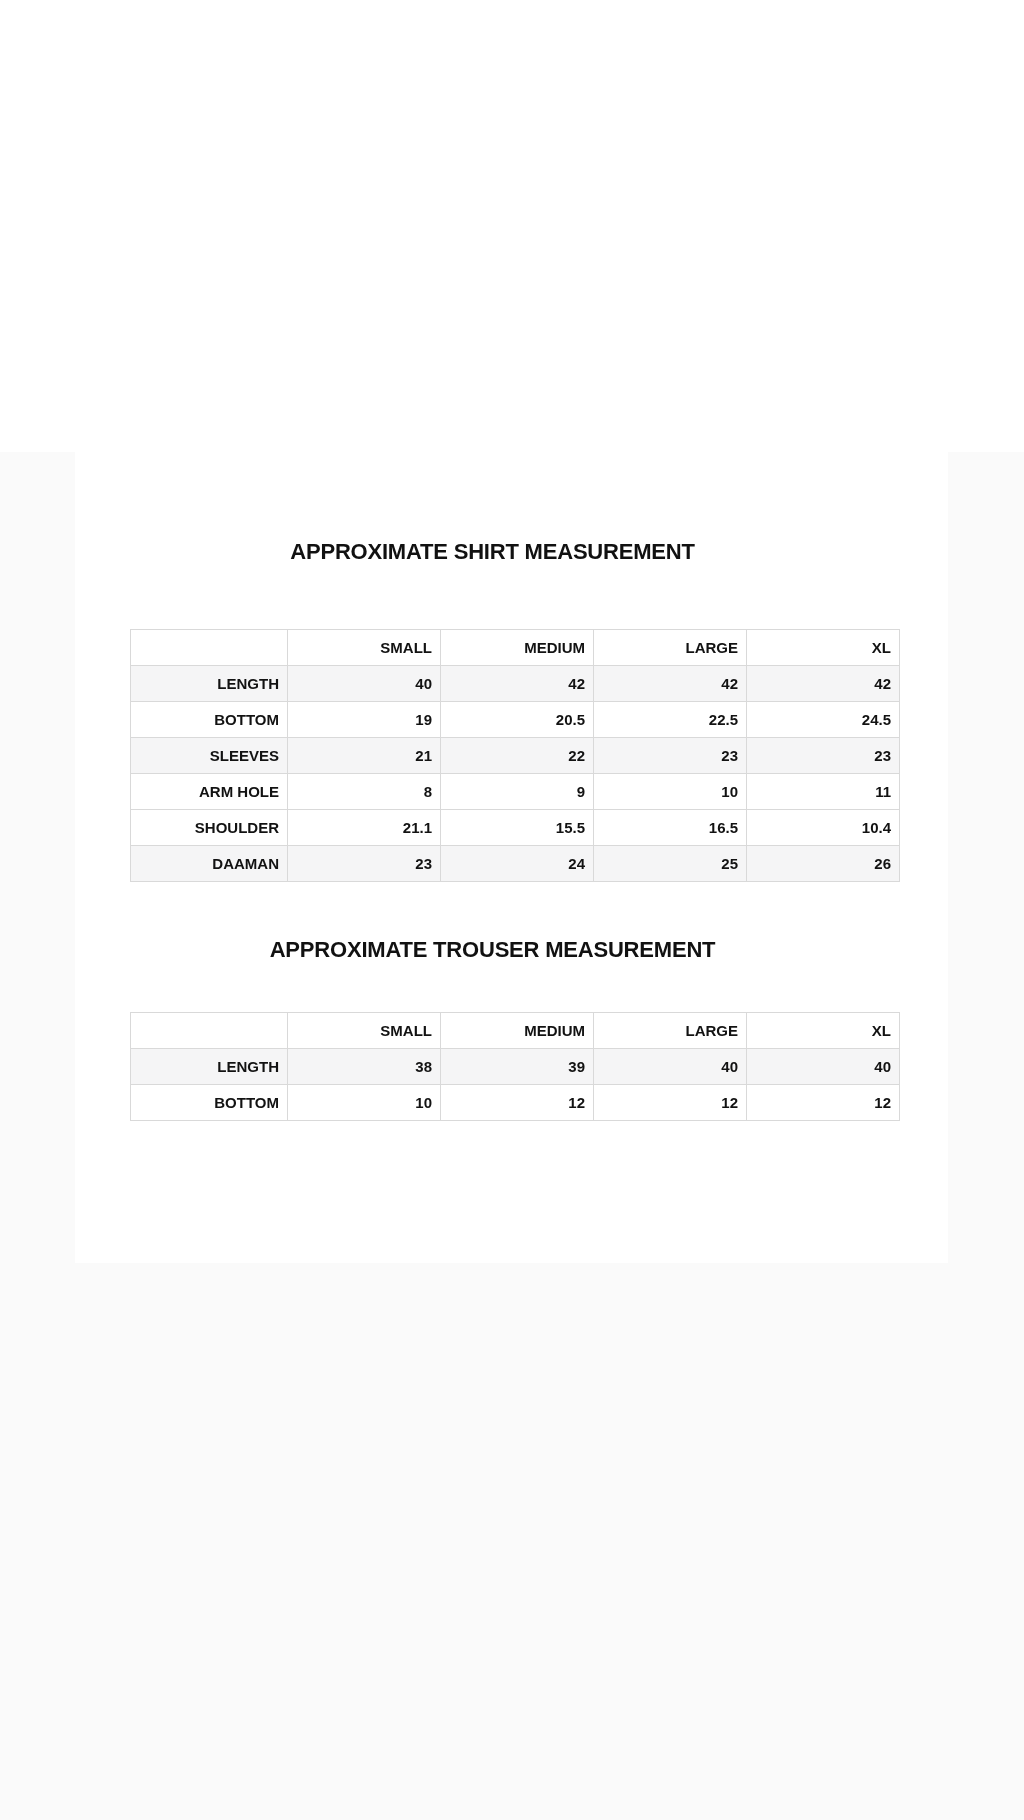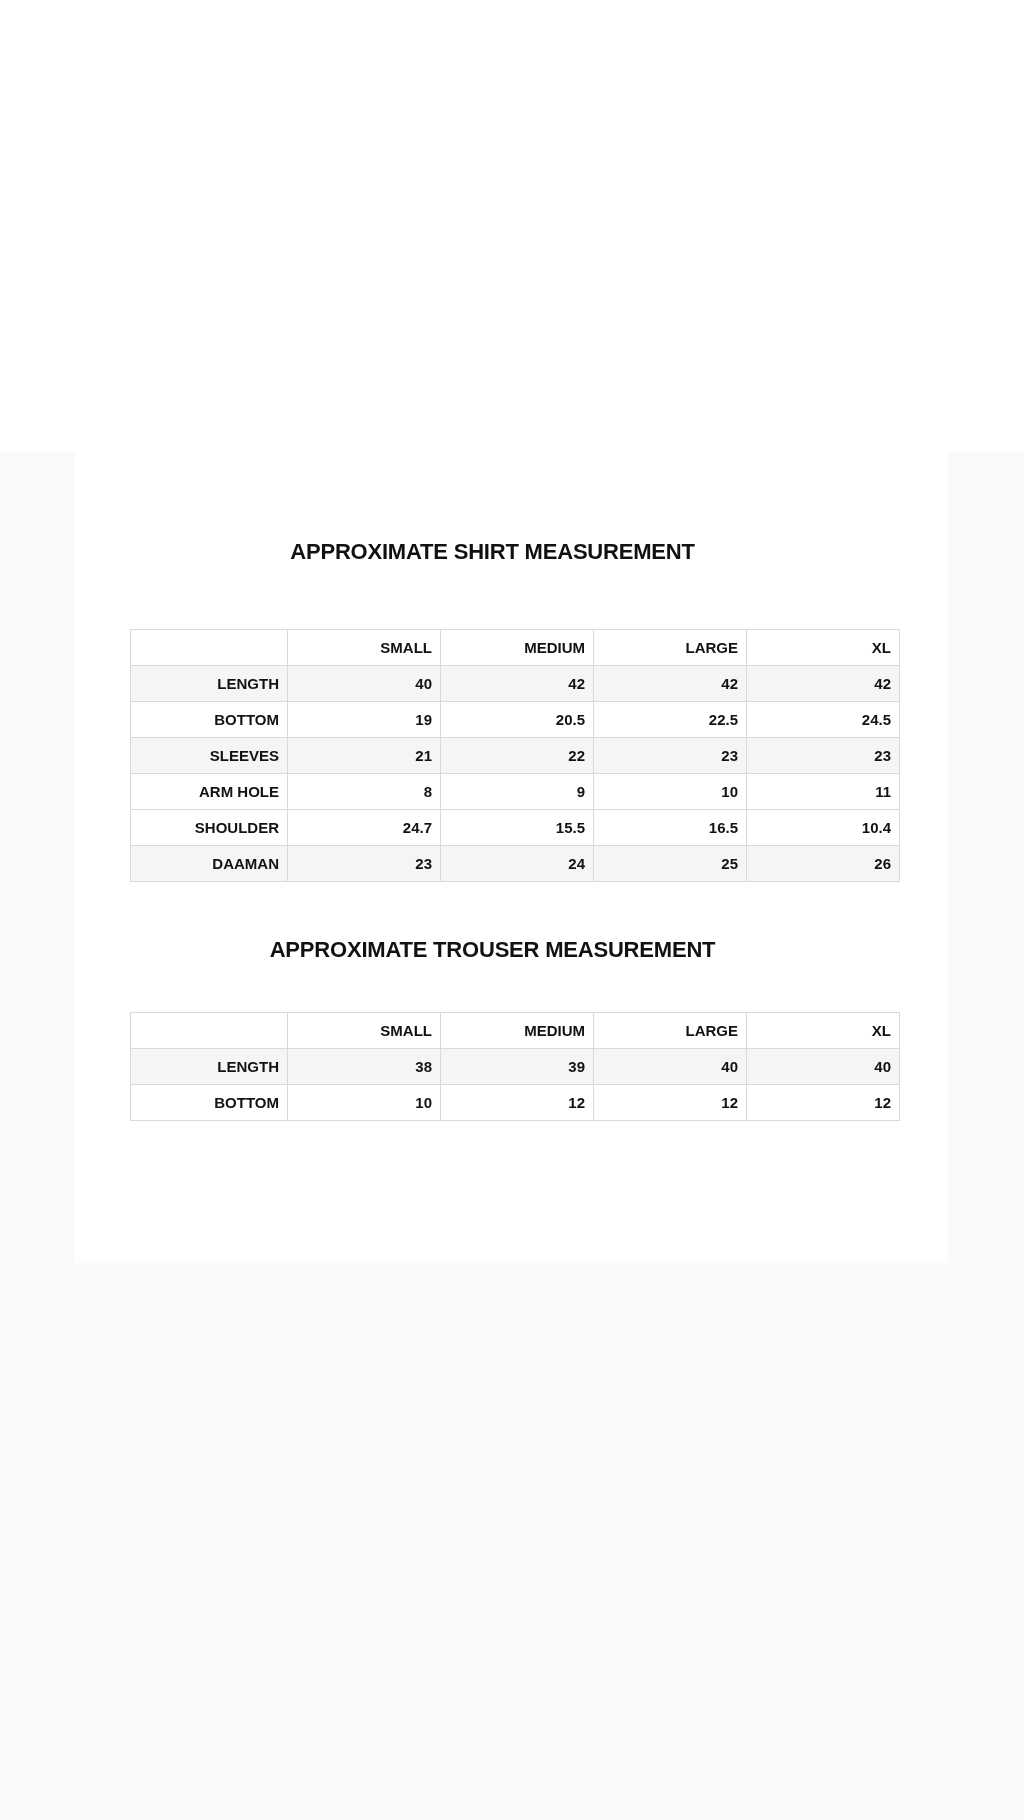--- a/index.html
+++ b/index.html
@@ -126,21 +126,21 @@
             </tr>
             <tr>
               <td class="row-label">ARM HOLE</td>
               <td>8</td>
               <td>9</td>
               <td>10</td>
               <td>11</td>
             </tr>
             <tr>
               <td class="row-label">SHOULDER</td>
-              <td>24.7</td>
+              <td>21.1</td>
               <td>15.5</td>
               <td>16.5</td>
               <td>10.4</td>
             </tr>
             <tr class="shaded">
               <td class="row-label">DAAMAN</td>
               <td>23</td>
               <td>24</td>
               <td>25</td>
               <td>26</td>

